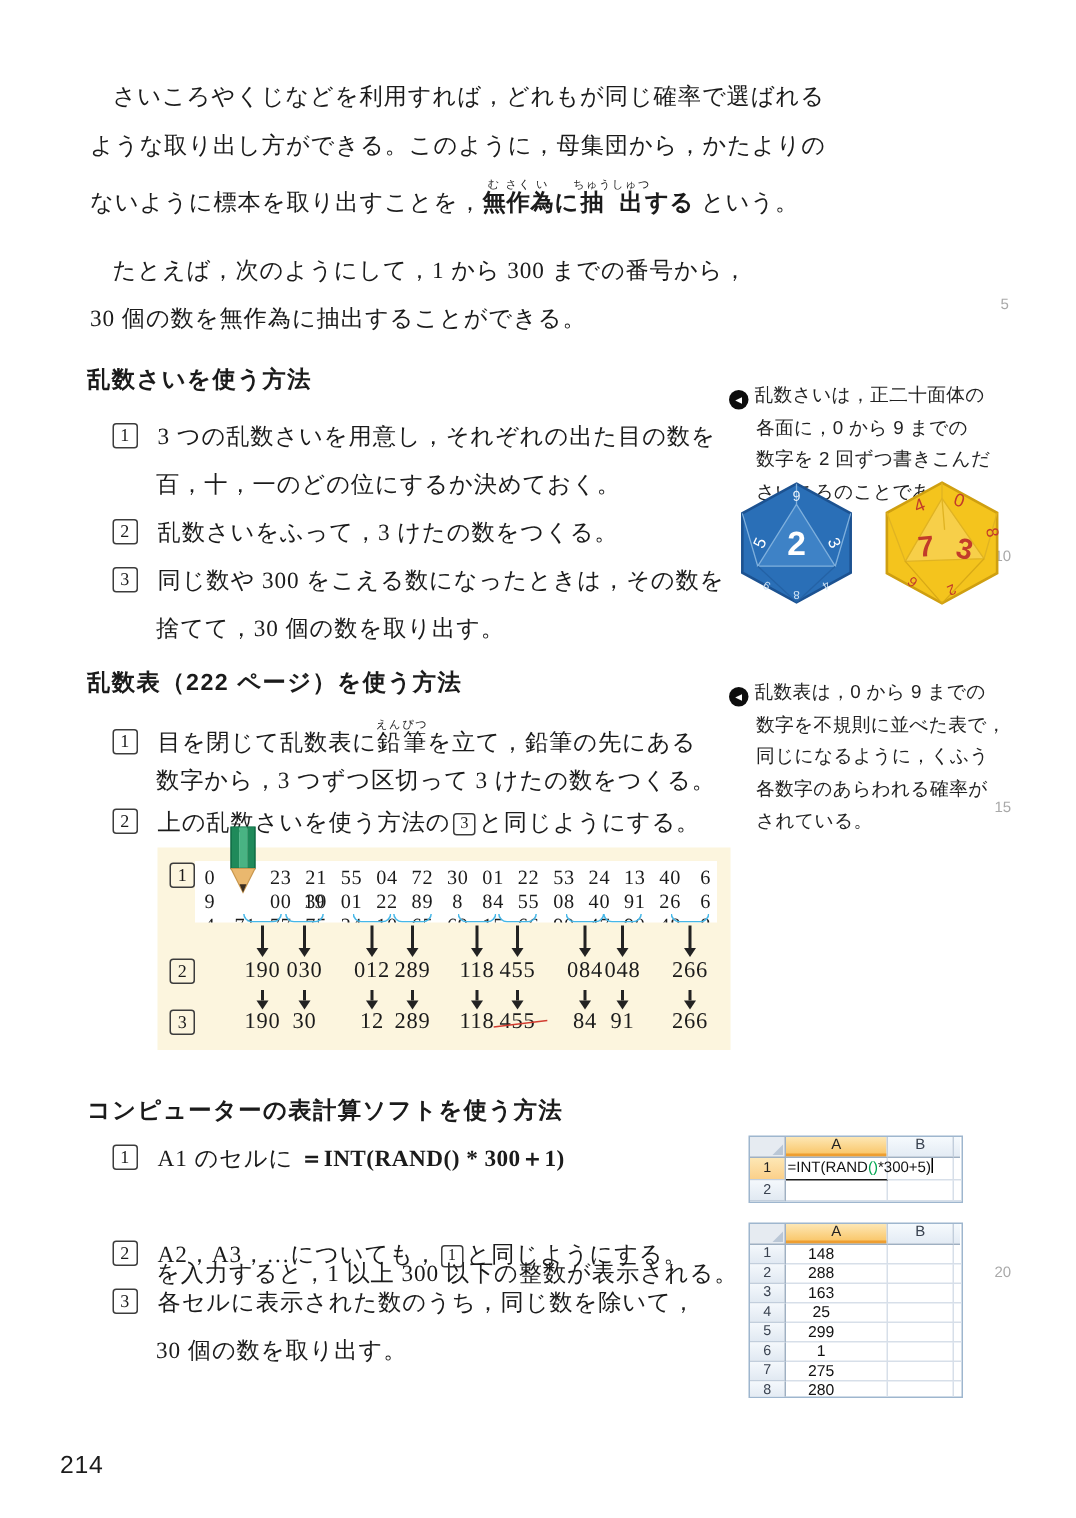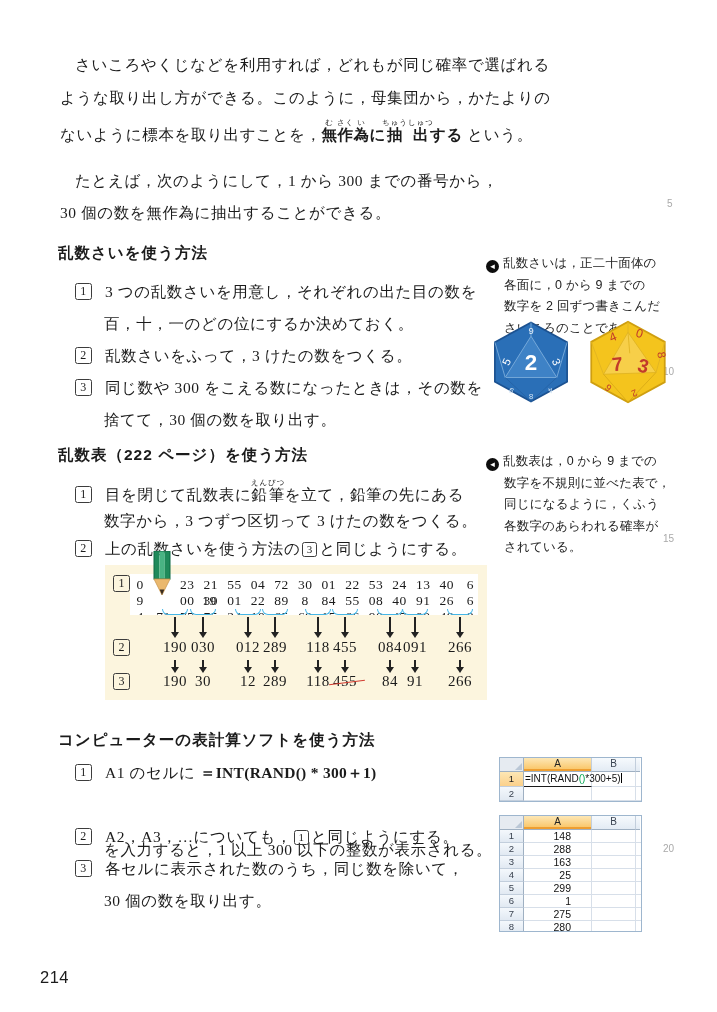--- a/index.html
+++ b/index.html
@@ -49,21 +49,21 @@
   .corner::after{content:'';position:absolute;right:1px;bottom:1px;border-left:7px solid transparent;
                  border-bottom:7px solid #bac7d6;}
   .colh{width:68px;background:linear-gradient(#f6fafd,#e3ebf4);border-right:1px solid #c2cedc;
         border-bottom:1px solid #9fb0c2;text-align:center;color:#394250;font-size:10px;}
   .colh.sel{background:linear-gradient(#fde7b5,#f9c25f);box-shadow:inset 0 -2px 0 #ee9e30;color:#222;}
   .colh.colb{width:44px;}
   .sliver{width:4px;background:linear-gradient(#f6fafd,#e3ebf4);border-bottom:1px solid #9fb0c2;}
   .rowh{width:24px;background:linear-gradient(#f4f8fc,#e1e9f2);border-right:1px solid #9fb0c2;
         border-bottom:1px solid #c2cedc;text-align:center;color:#394250;font-size:9.5px;}
   .rowh.sel{background:linear-gradient(#fde7b5,#fbd08a);color:#222;}
-  .cell{width:68px;border-right:1px solid #d7dfe9;border-bottom:1px solid #d7dfe9;text-align:right;
+  .cell{width:68px;border-right:1px solid #d7dfe9;border-bottom:1px solid #d7dfe9;text-align:center;
         padding-right:20px;font-size:10.5px;color:#111;}
   .cell.colb{width:44px;}
   .cell.cellsliver{width:4px;border-right:none;}
   .cell.fcellx{text-align:left;padding:0 0 0 1px;white-space:nowrap;overflow:visible;position:relative;z-index:3;
                border-bottom:1.6px solid #1a1a1a;font-size:10px;}
   .fp-green{color:#00a550;}
   .caret{display:inline-block;width:1.2px;height:10px;background:#000;vertical-align:-1px;margin-left:0px;}
   .dice{position:absolute;left:488px;top:320px;display:flex;gap:10px;align-items:center;}
 </style>
 </head>
@@ -284,21 +284,21 @@
         <div class="arrow" style="left: 285px; top: 95px;">
           <div class="shaft" style="height:7px"></div>
           <div class="head"></div>
         </div>
         <div class="fval" style="left: 285px; top: 108px;">84</div>
         <div class="brace" style="left: 310px; top: 44px;"></div>
         <div class="arrow" style="left: 310px; top: 52px;">
           <div class="shaft" style="height:15px"></div>
           <div class="head"></div>
         </div>
-        <div class="fval" style="left: 310px; top: 74px;">091</div>
+        <div class="fval" style="left: 310px; top: 74px;">048</div>
         <div class="arrow" style="left: 310px; top: 95px;">
           <div class="shaft" style="height:7px"></div>
           <div class="head"></div>
         </div>
         <div class="fval" style="left: 310px; top: 108px;">91</div>
         <div class="brace" style="left: 355px; top: 44px;"></div>
         <div class="arrow" style="left: 355px; top: 52px;">
           <div class="shaft" style="height:15px"></div>
           <div class="head"></div>
         </div>

